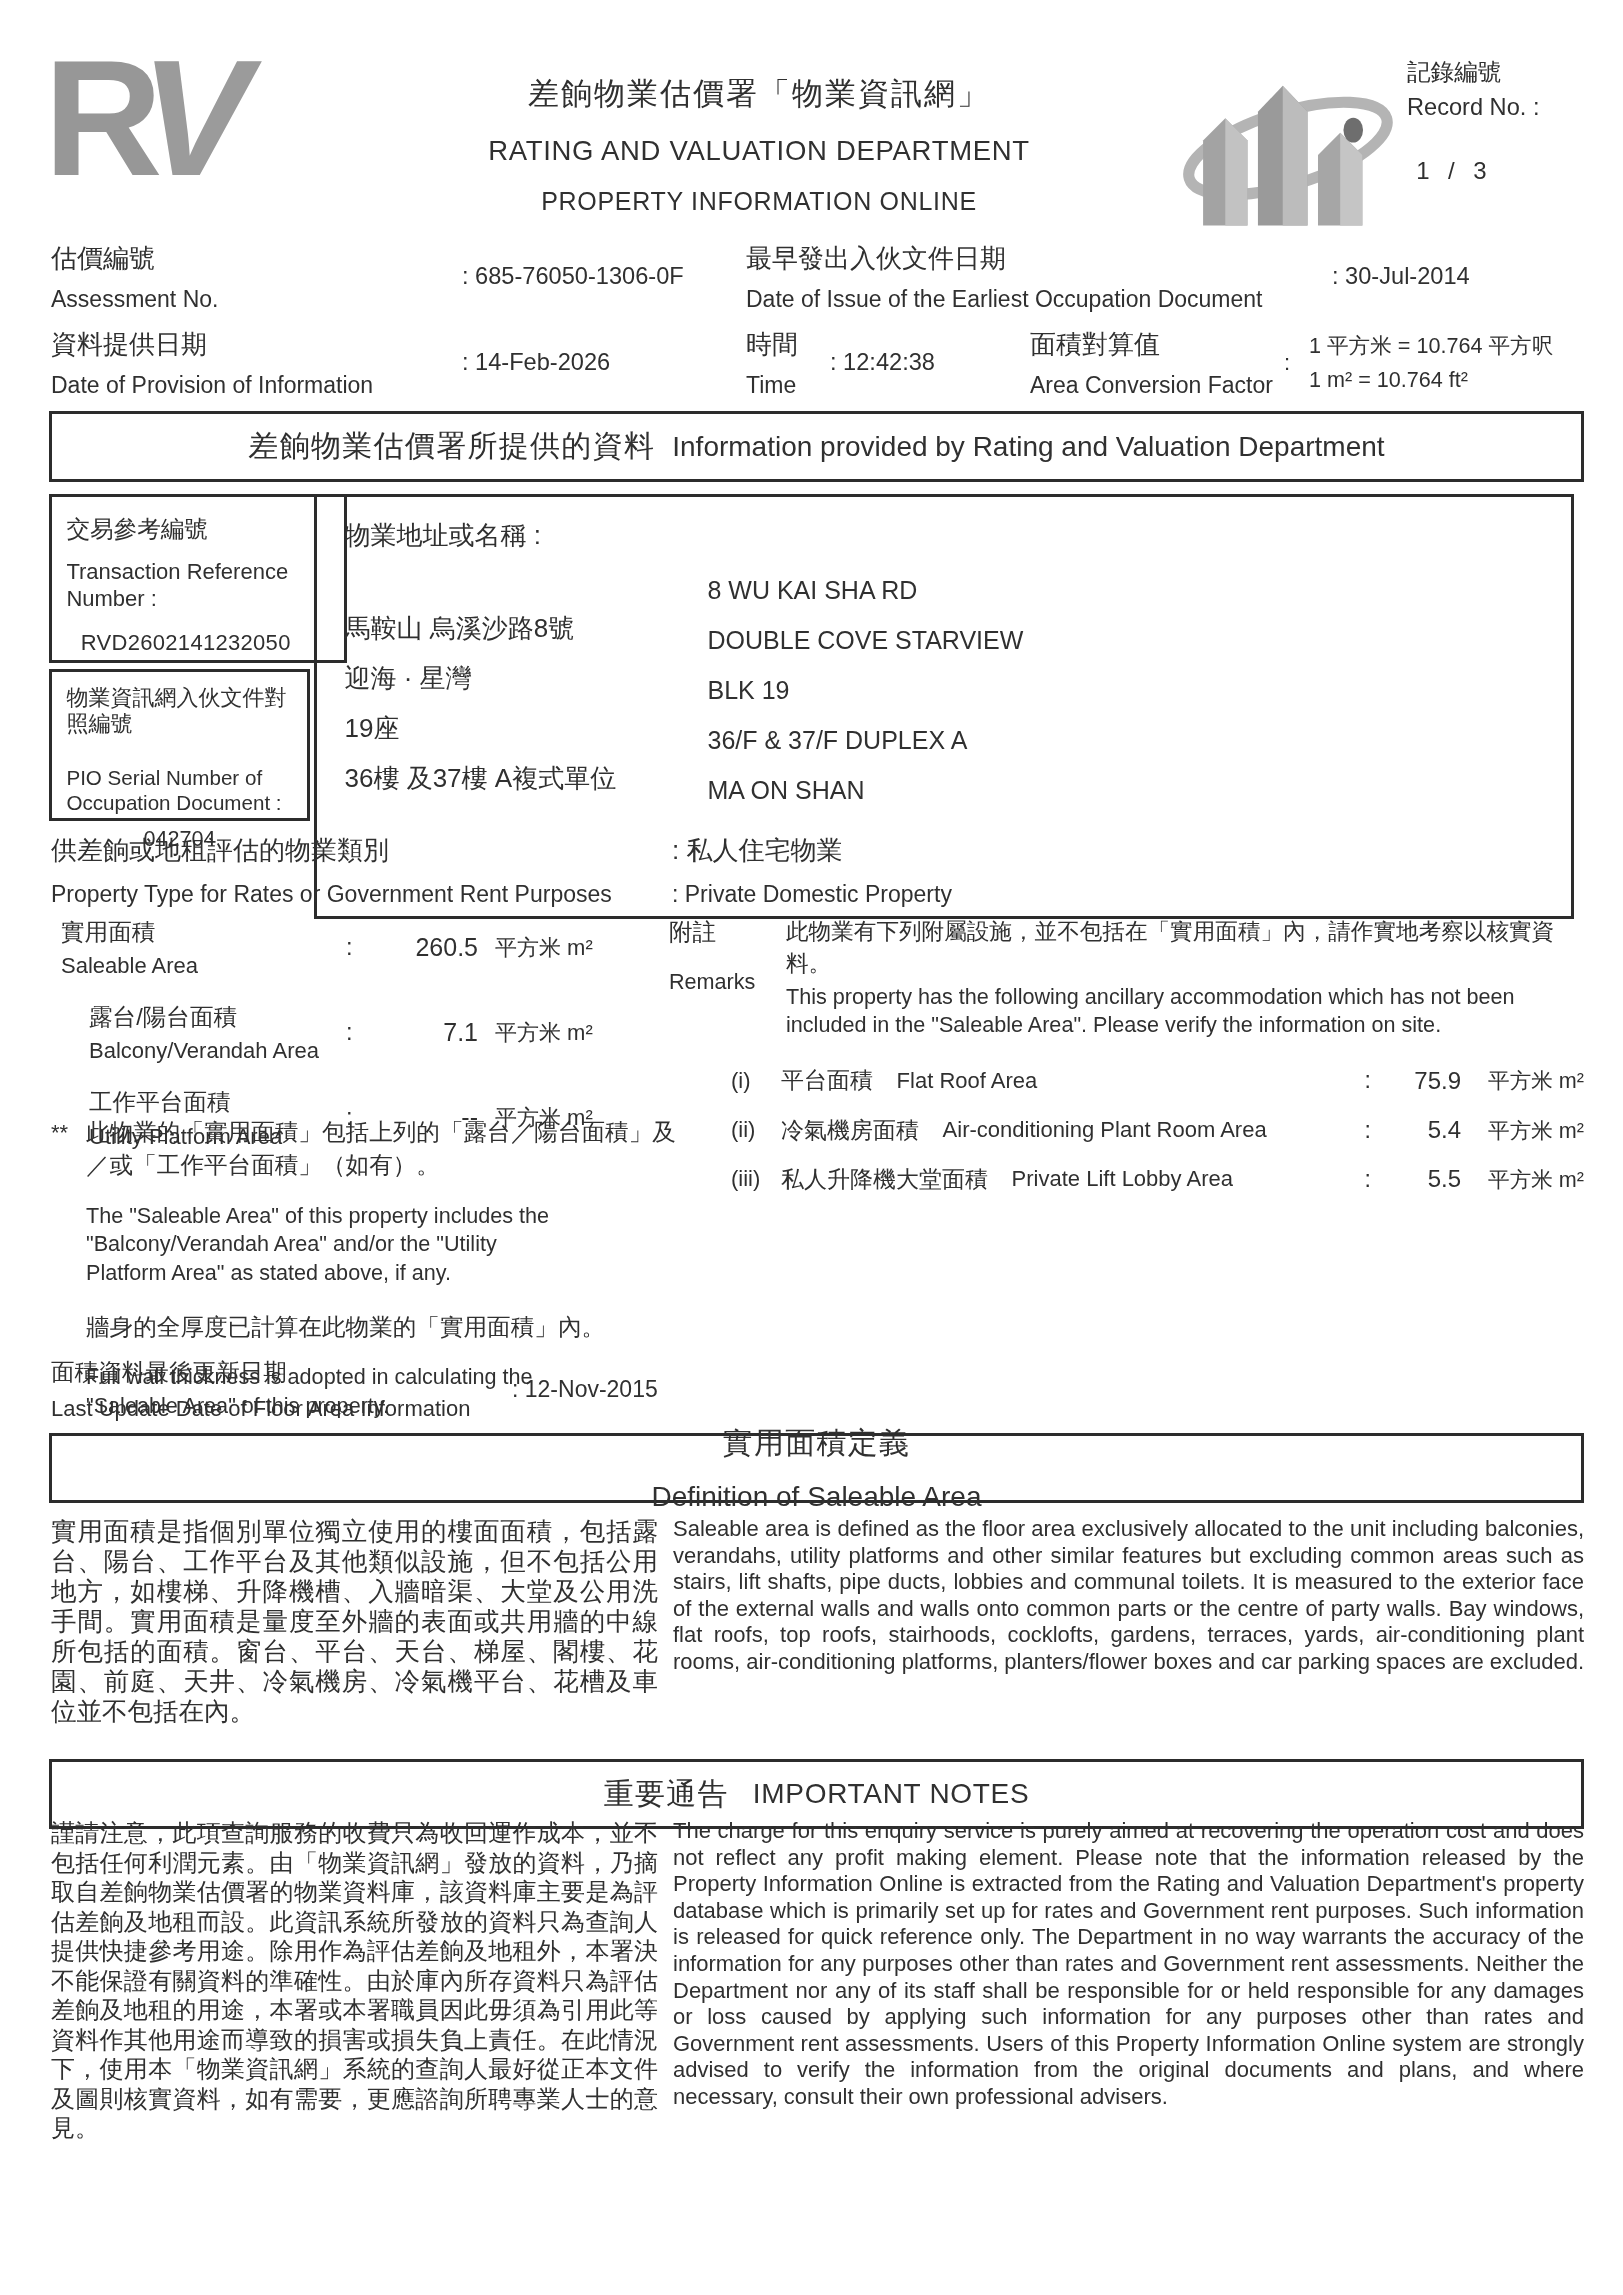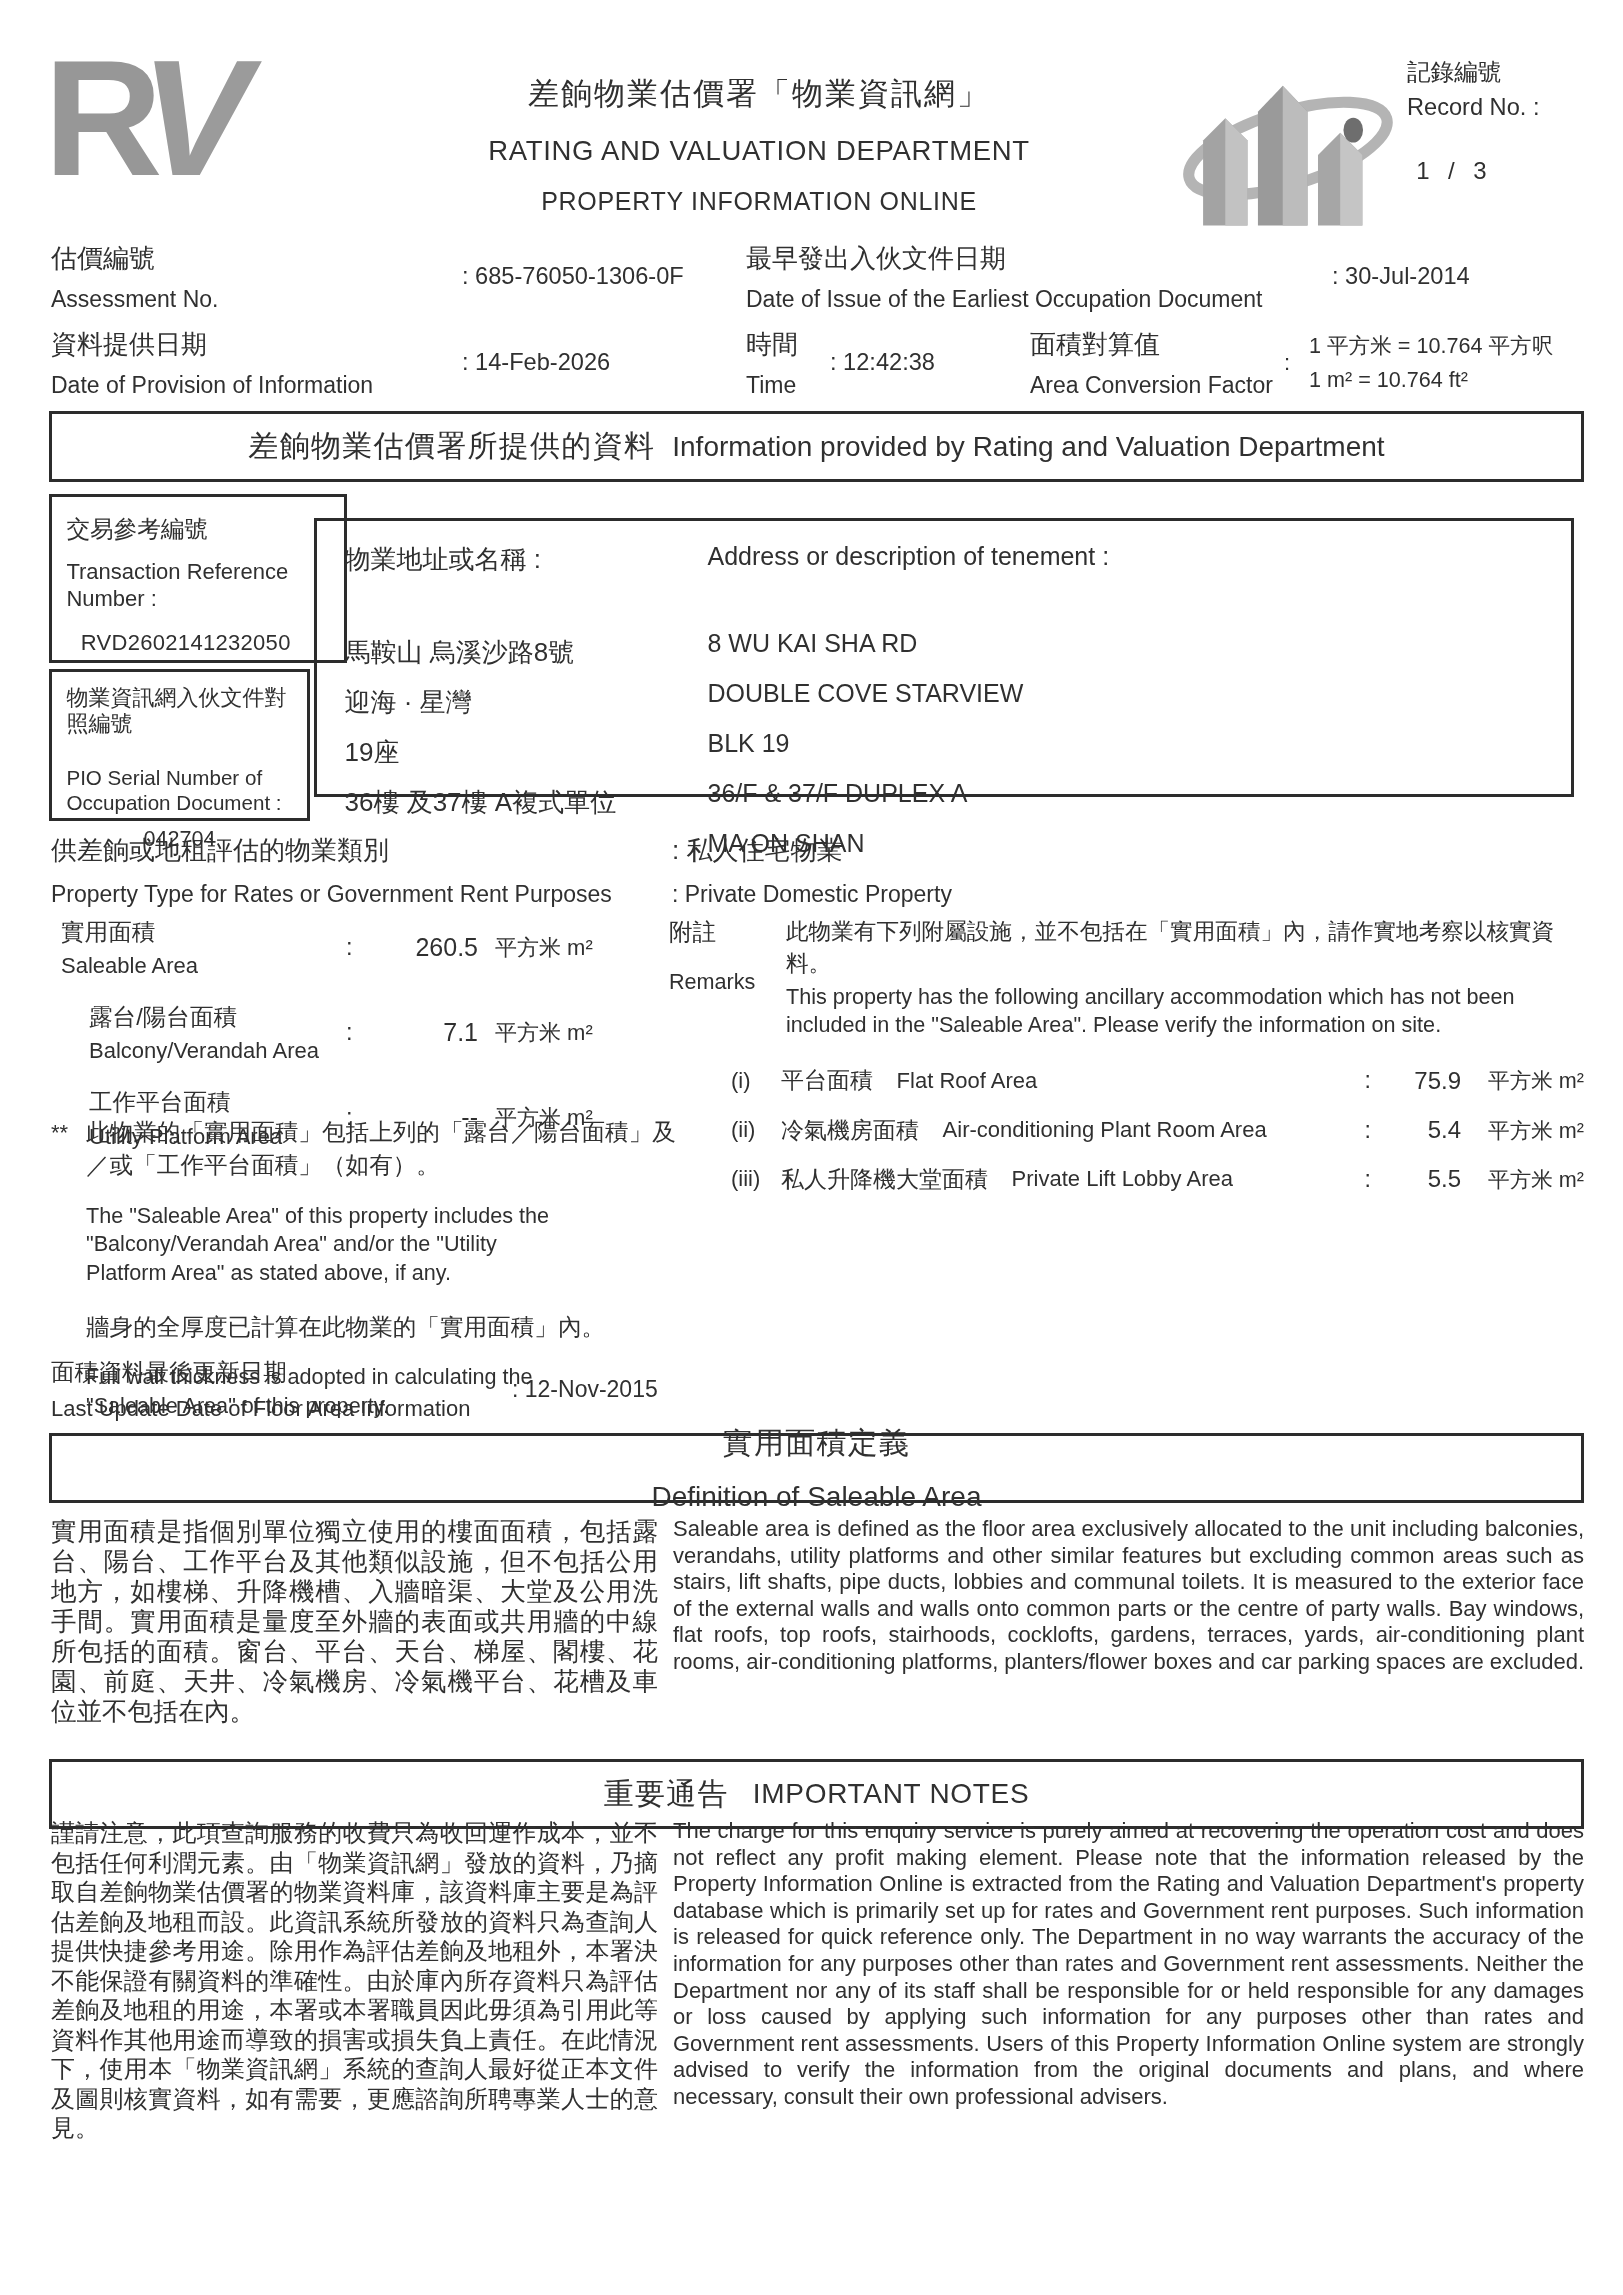--- a/index.html
+++ b/index.html
@@ -51,21 +51,21 @@
   
   .box { position:absolute; border:3.3px solid #2c2c2c; box-sizing:border-box; }
   #box-txn { left:49px; top:494px; width:298px; height:169px; padding:15.7px 14.4px; }
   #box-txn .zh { font-size:23.6px; }
   #box-txn .en { font-size:22px; line-height:1.25; margin-top:13px; }
   #box-txn .val { font-size:22px; margin-top:17px; padding-left:14.4px; letter-spacing:0.3px; }
   #box-pio { left:49px; top:669px; width:261px; height:152px; padding:13px 14.4px; }
   #box-pio .zh { font-size:22px; line-height:1.2; }
   #box-pio .en { font-size:20.6px; line-height:1.22; margin-top:27.5px; }
   #box-pio .val { font-size:21.6px; margin-top:10.5px; text-align:center; }
-  #box-addr { left:314px; top:518px; width:1260px; height:279px; padding:21px 27.5px; }
+  #box-addr { left:314px; top:494px; width:1260px; height:425px; padding:21px 27.5px; }
   .addr-grid { display:flex; }
   .addr-col-zh { width:363px; }
   .addr-col-en { flex:1; }
   .addr-lab-zh { font-size:26px; }
   .addr-lab-en { font-size:25px; }
   .addr-lines { margin-top:58px; }
   .addr-line-zh { font-size:26px; height:50px; }
   .addr-line-en { font-size:25px; height:50px; }
 
   
@@ -235,21 +235,20 @@
       <div class="addr-col-zh">
         <div class="addr-lab-zh">物業地址或名稱 :</div>
         <div class="addr-lines">
           <div class="addr-line-zh">馬鞍山 烏溪沙路8號</div>
           <div class="addr-line-zh">迎海 · 星灣</div>
           <div class="addr-line-zh">19座</div>
           <div class="addr-line-zh">36樓 及37樓 A複式單位</div>
         </div>
       </div>
       <div class="addr-col-en">
-        <div class="addr-lab-en">Address or description of tenement :</div>
         <div class="addr-lines">
           <div class="addr-line-en">8 WU KAI SHA RD</div>
           <div class="addr-line-en">DOUBLE COVE STARVIEW</div>
           <div class="addr-line-en">BLK 19</div>
           <div class="addr-line-en">36/F &amp; 37/F DUPLEX A</div>
           <div class="addr-line-en">MA ON SHAN</div>
         </div>
       </div>
     </div>
   </div>

